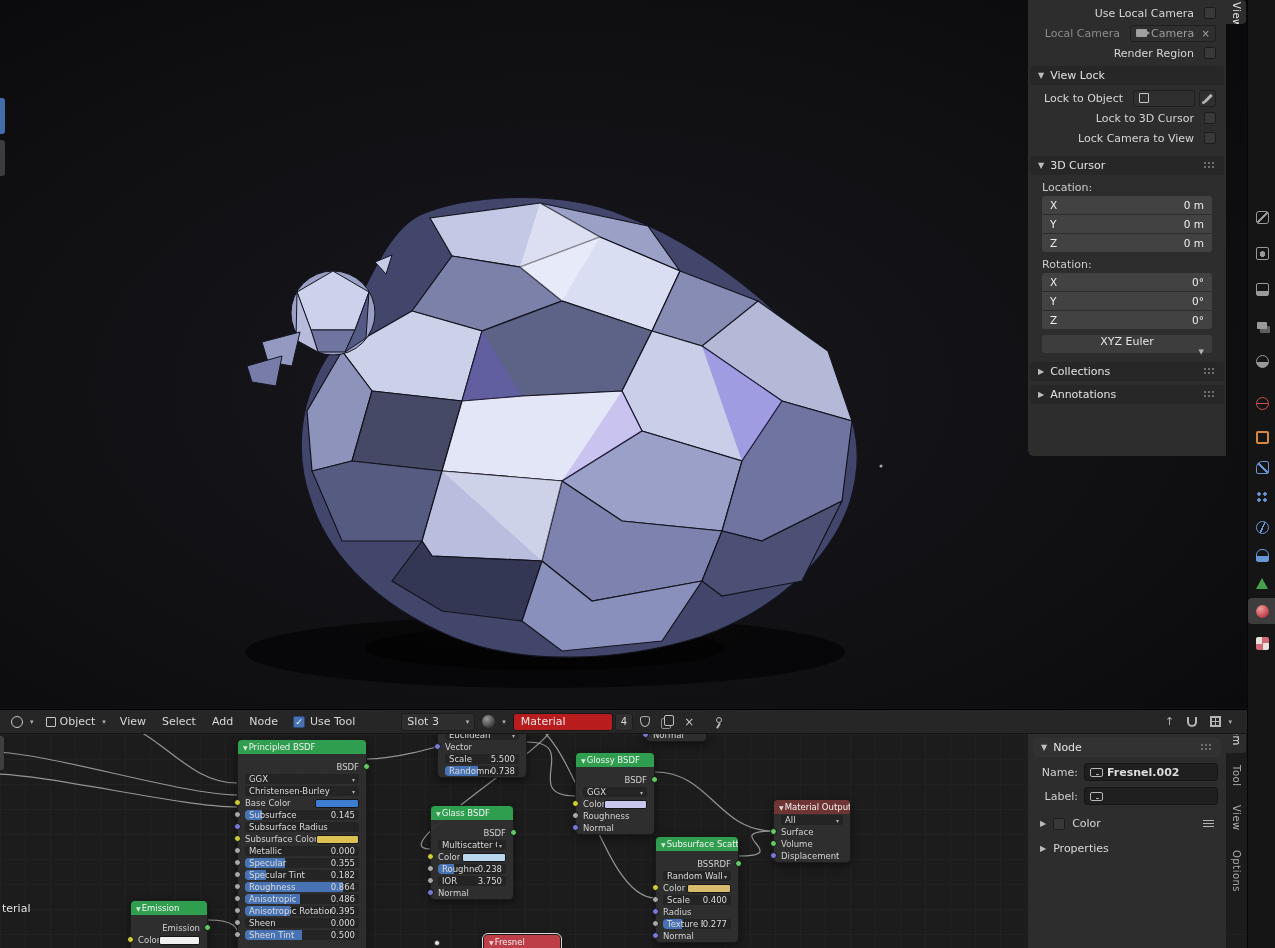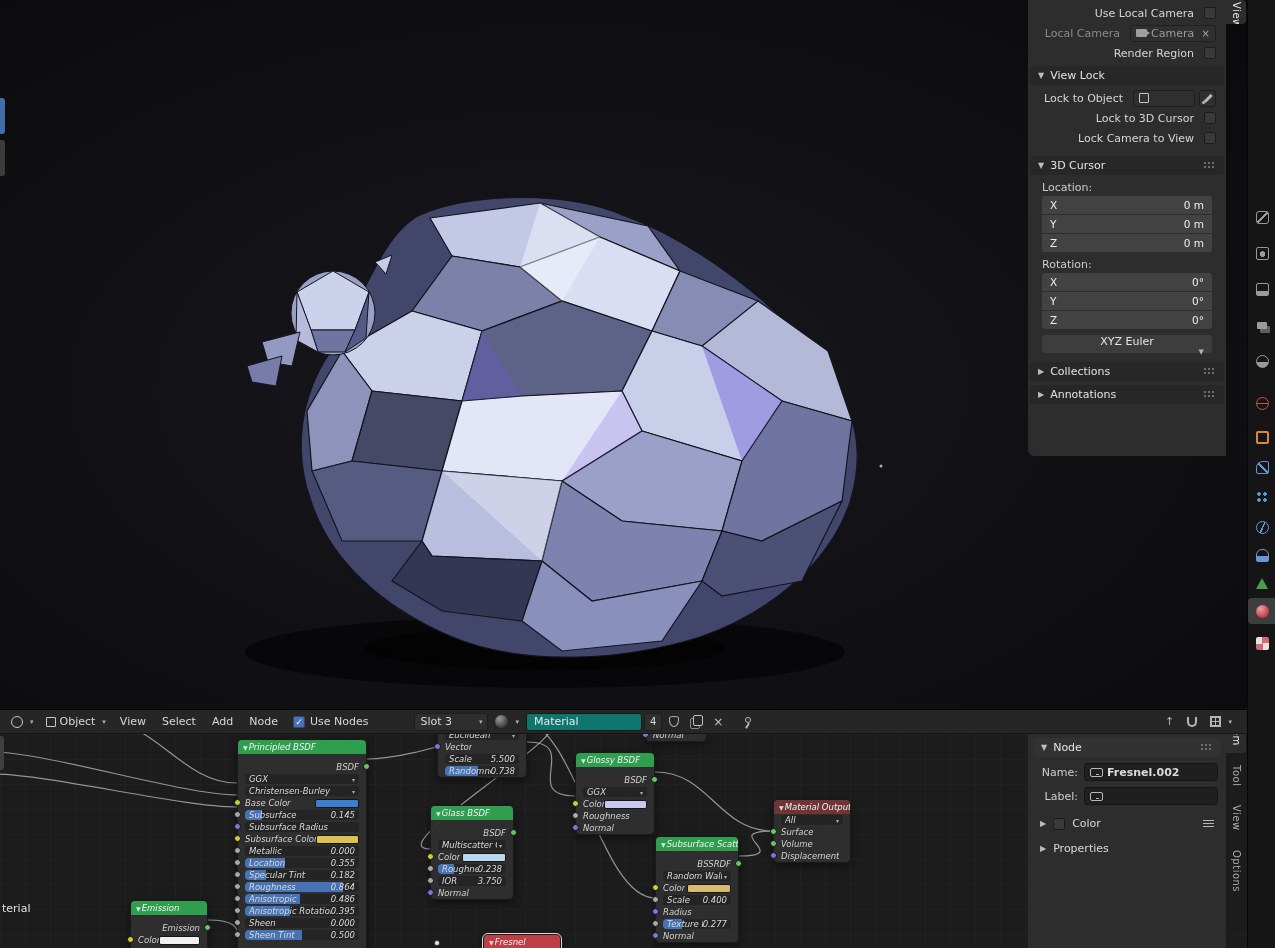--- a/index.html
+++ b/index.html
@@ -83,21 +83,21 @@
 
   
   .shader { position:absolute; left:0; top:709px; width:1247px; height:239px; border-top:1px solid #000; background:#1c1c1c; }
   .sh-header { position:relative; z-index:6; height:24px; background:#262626; border-bottom:1px solid #151515;
                display:flex; align-items:center; padding:0 6px; gap:2px; font-size:11px; color:#d8d8d8; }
   .hbtn { display:flex; align-items:center; gap:4px; padding:2px 5px; border-radius:3px; }
   .hmenu { padding:3px 7px; border-radius:3px; }
   .hcheck { display:flex; align-items:center; gap:5px; margin-left:6px; }
   .hbtn.slot { margin-left:44px; background:#2e2e2e; border:1px solid #1d1d1d; width:74px; height:18px; }
   .hbtn.slot span:first-child { flex:1; }
-  .namefld { width:116px; height:18px; background:#0f766e; border:1px solid #181818; border-radius:3px;
+  .namefld { width:100px; height:18px; background:#b91c1c; border:1px solid #181818; border-radius:3px;
              display:flex; align-items:center; padding:0 7px; color:#e6e6e6;text-align:center; }
   .hbtn.cnt { height:18px; background:#2f2f2f; border:1px solid #1d1d1d; padding:0 5px; font-size:10px; }
   .hbtn.sq { width:20px; height:18px; justify-content:center; padding:0; }
   .xx { font-size:12px; color:#c5c5c5; }
   .arrow-up { font-size:11px; color:#b5b5b5; }
   .hright { margin-left:auto; display:flex; align-items:center; gap:3px; margin-right:4px; }
 
   .i-editor { width:12px; height:12px; border:1.2px solid #c5c5c5; border-radius:50%;
               background:radial-gradient(#c5c5c5 1.2px, transparent 1.5px) 1px 6px no-repeat,
                          radial-gradient(#c5c5c5 1.2px, transparent 1.5px) 6px 1px no-repeat; }
@@ -129,21 +129,21 @@
   .sh-canvas { position:absolute; left:0; top:24px; width:1247px; height:215px; overflow:hidden;
                background-color:#1c1c1c;
                background-image:linear-gradient(#212121 1px, transparent 1px),
                                 linear-gradient(90deg, #212121 1px, transparent 1px);
                background-size:25px 25px; }
   .sh-canvas svg.links { position:absolute; left:0; top:0; }
   .links path { fill:none; stroke:#9e9e9e; stroke-width:1.2px; opacity:.92; }
 
   
   .node { position:absolute; background:rgba(48,48,48,.97); border:1px solid #1a1a1a; border-radius:5px;
-          box-shadow:0 3px 9px rgba(0,0,0,.45); font-size:8.5px; color:#d2d2d2;font-style:italic; }
+          box-shadow:0 3px 9px rgba(0,0,0,.45); font-size:8.5px; color:#d2d2d2; }
   .node.selected { outline:1px solid #dadada; }
   .node-head { height:14px; border-radius:4px 4px 0 0; display:flex; align-items:center; gap:1px; padding:0 5px;
                color:#f2f2f2; white-space:nowrap; overflow:hidden; }
   .node-head .tri { font-size:6px; color:rgba(255,255,255,.8); }
   .nrow { position:relative; height:12px; display:flex; align-items:center; padding:0 7px; white-space:nowrap; }
   .nrow.out { justify-content:flex-end;margin-top:7px; }
   .sock { position:absolute; top:50%; margin-top:-4px; width:7px; height:7px; border-radius:50%; border:1px solid #101010; }
   .sock.L { left:-4px; } .sock.R { right:-4px; }
   .nlbl { overflow:hidden; }
   .w { flex:1; height:10px; background:#242424; border-radius:3px; position:relative; display:flex;
@@ -379,21 +379,21 @@
         <span class="i-objsq"></span>
         <span>Object</span>
         <span class="chev8">▾</span>
       </div>
       <div class="hmenu">View</div>
       <div class="hmenu">Select</div>
       <div class="hmenu">Add</div>
       <div class="hmenu">Node</div>
       <div class="hcheck">
         <span class="cb on">✓</span>
-        <span>Use Nodes</span>
+        <span>Use Tool</span>
       </div>
       <div class="hbtn slot">
         <span>Slot 3</span>
         <span class="chev8">▾</span>
       </div>
       <div class="hbtn">
         <span class="i-matpreview"></span>
         <span class="chev8">▾</span>
       </div>
       <div class="namefld">Material</div>
@@ -489,21 +489,21 @@
             <span class="sock L" style="background: rgb(168, 168, 168);"></span>
             <div class="w">
               <span class="wl">Metallic</span>
               <span class="wv">0.000</span>
             </div>
           </div>
           <div class="nrow">
             <span class="sock L" style="background: rgb(168, 168, 168);"></span>
             <div class="w">
               <span class="fill" style="width: 35.5%;"></span>
-              <span class="wl">Location</span>
+              <span class="wl">Specular</span>
               <span class="wv">0.355</span>
             </div>
           </div>
           <div class="nrow">
             <span class="sock L" style="background: rgb(168, 168, 168);"></span>
             <div class="w">
               <span class="fill" style="width: 18.2%;"></span>
               <span class="wl">Specular Tint</span>
               <span class="wv">0.182</span>
             </div>

